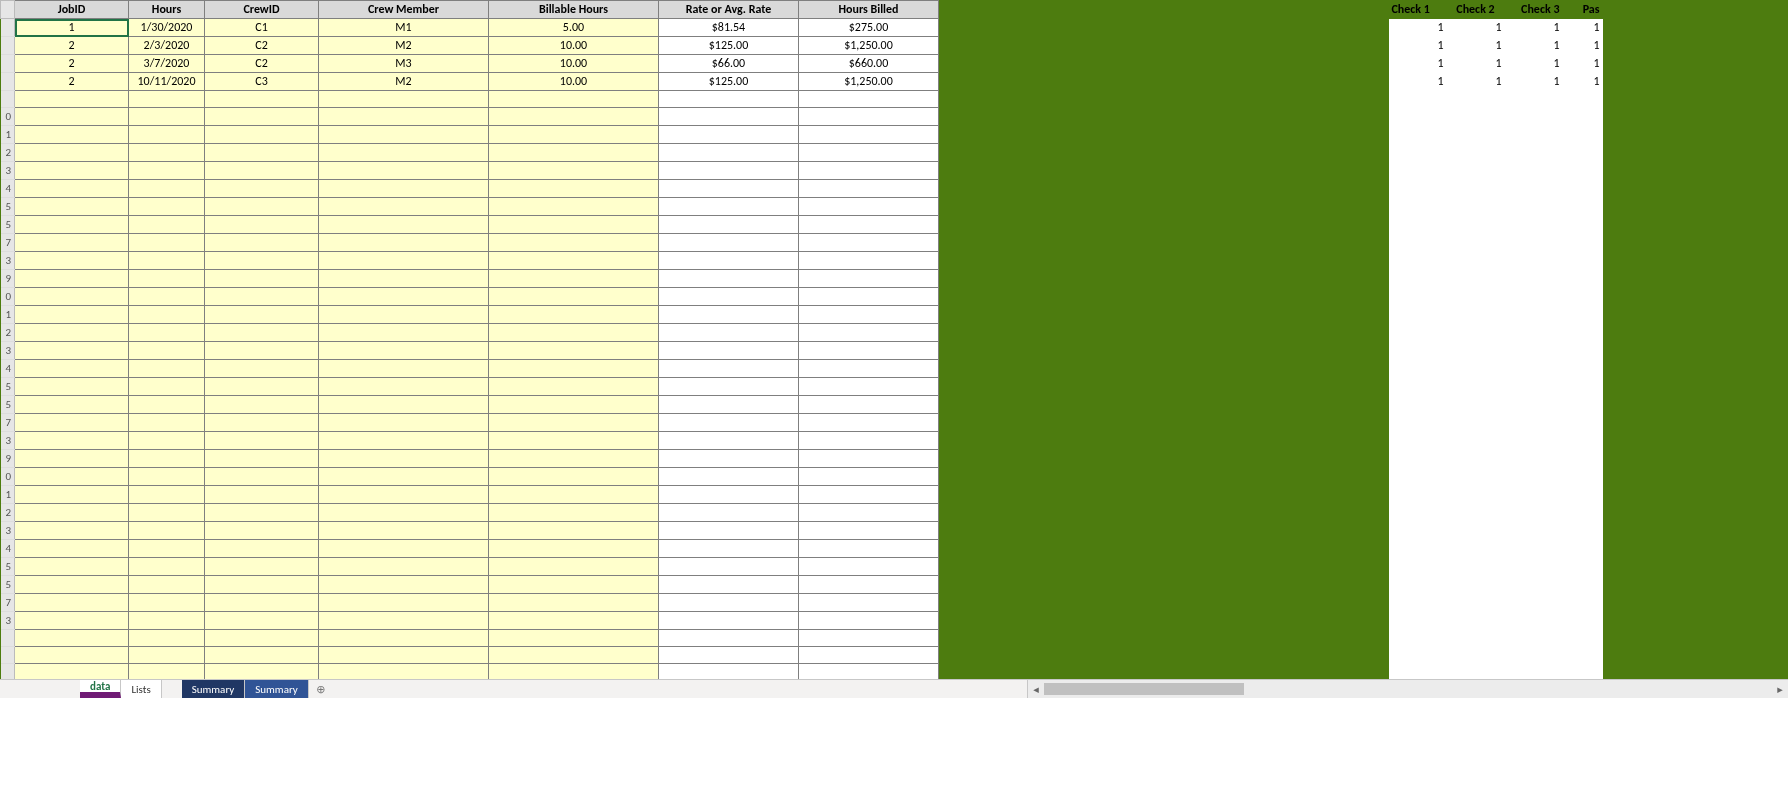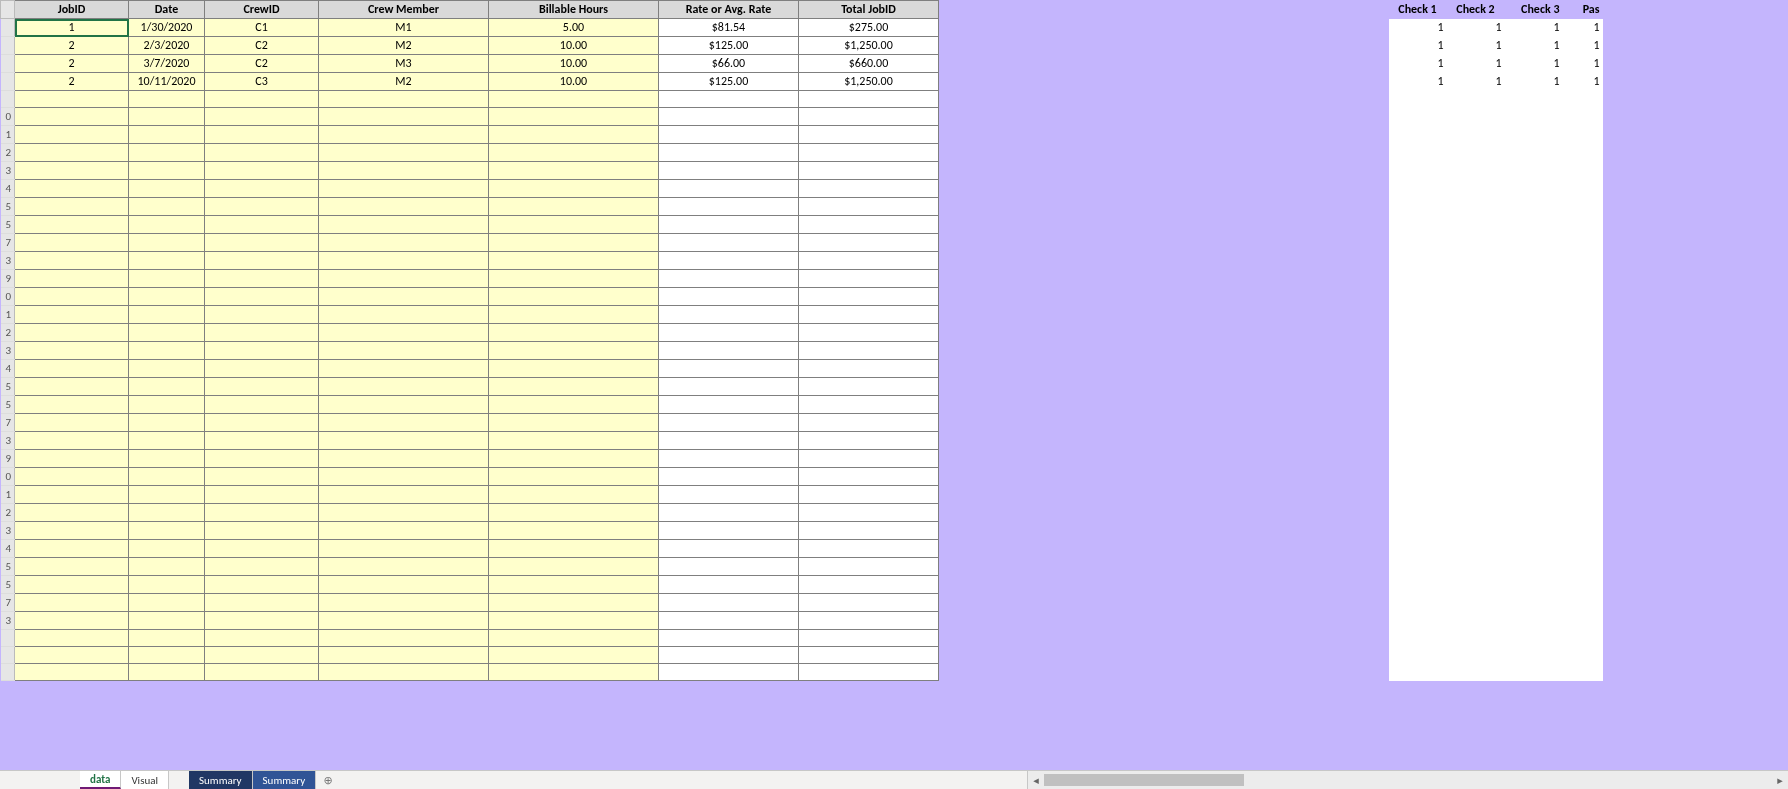--- a/index.html
+++ b/index.html
@@ -1,16 +1,16 @@
 <!DOCTYPE html>
 <html><head>
 <meta charset="utf-8">
 <style>
   html,body{margin:0;padding:0;font-family:Calibri,Arial,sans-serif;font-size:12px;color:#000;background:#fff;}
-  .viewport{width:1788px;height:789px;position:relative;overflow:hidden;background:#c4b5fd;}
+  .viewport{width:1788px;height:698px;position:relative;overflow:hidden;background:#4d7c0f;}
   .grid-area{position:absolute;top:0;left:0;right:0;bottom:18px;overflow:hidden;}
   table.sheet{border-collapse:collapse;table-layout:fixed;}
   table.sheet td,table.sheet th{height:17px;line-height:17px;padding:0 3px;box-sizing:border-box;white-space:nowrap;overflow:hidden;}
   
   .rowhdr{width:14px;min-width:14px;background:#e6e6e6;border-right:1px solid #bbb;border-bottom:1px solid #ddd;text-align:right;font-size:11px;color:#555;padding-right:2px;}
   
   .cA{width:114px;} .cB{width:76px;} .cC{width:114px;} .cD{width:170px;} .cE{width:170px;}
   .cF{width:140px;} .cG{width:140px;}
   .gap{width:450px;border:none!important;background:transparent;}
   .cChk{width:58px;} .cChkLast{width:40px;}
@@ -24,21 +24,21 @@
   .wc{background:#ffffff;border:1px solid #7f7f7f;text-align:center;}
   
   .pl{background:#ffffff;text-align:right;}
   
   .sel{outline:2px solid #217346;outline-offset:-2px;}
   
   .tabs{position:absolute;left:0;right:0;bottom:0;height:18px;background:#f3f2f1;border-top:1px solid #c7c7c7;display:flex;align-items:stretch;font-size:11px;}
   .tabs .spacer{width:80px;}
   .tab{padding:0 10px;display:flex;align-items:center;border-right:1px solid #c7c7c7;cursor:pointer;}
   .tab.light{background:#ffffff;color:#333;}
-  .tab.active{background:#ffffff;color:#217346;font-weight:bold;border-bottom:2px solid #701a75;}
+  .tab.active{background:#ffffff;color:#217346;font-weight:bold;border-bottom:6px solid #701a75;}
   .tab.dark{background:#203764;color:#ffffff;margin-left:20px;}
   .tab.dark2{background:#305496;color:#ffffff;}
   .addtab{width:24px;display:flex;align-items:center;justify-content:center;color:#777;}
   .hscroll{margin-left:auto;width:760px;background:#ececec;border-left:1px solid #c7c7c7;position:relative;display:flex;align-items:center;}
   .hscroll .arrow{width:16px;text-align:center;color:#666;}
   .hscroll .track{flex:1;height:12px;background:#ececec;position:relative;}
   .hscroll .thumb{position:absolute;left:0;top:0;height:12px;width:200px;background:#c0c0c0;}
 </style>
 </head>
 <body>
@@ -58,28 +58,28 @@
     <col class="gap">
     <col class="cChk">
           <col class="cChk">
           <col class="cChk">
           <col class="cChkLast">
   </colgroup>
   <tbody id="grid-body">
           <tr class="hdr">
             <td class="rowhdr"></td>
             <td>JobID</td>
-            <td>Date</td>
+            <td>Hours</td>
             <td>CrewID</td>
             <td>Crew Member</td>
             <td>Billable Hours</td>
             <td>Rate or Avg. Rate</td>
-            <td>Total JobID</td>
-            <td class="gap"></td>
-            <td style="background: transparent; border: none; font-weight: bold; text-align: center;">Check 1</td>
+            <td>Hours Billed</td>
+            <td class="gap"></td>
+            <td style="background: transparent; border: none; font-weight: bold; text-align: left;">Check 1</td>
             <td style="background: transparent; border: none; font-weight: bold; text-align: center;">Check 2</td>
             <td style="background: transparent; border: none; font-weight: bold; text-align: right; margin-top: 28px;">Check 3</td>
             <td style="background: transparent; border: none; font-weight: bold; text-align: right;">Pas</td>
           </tr>
           <tr>
             <td class="rowhdr"></td>
             <td class="yl sel">1</td>
             <td class="yl">1/30/2020</td>
             <td class="yl">C1</td>
             <td class="yl">M1</td>
@@ -632,21 +632,21 @@
             <td class="pl"></td>
             <td class="pl"></td>
           </tr>
         </tbody>
 </table>
 </div>
 
 <div class="tabs">
   <div class="spacer"></div>
   <div class="tab active">data</div>
-  <div class="tab light">Visual</div>
+  <div class="tab light">Lists</div>
   <div class="tab dark">Summary</div>
   <div class="tab dark2">Summary</div>
   <div class="addtab">⊕</div>
   <div class="hscroll">
     <div class="arrow">◂</div>
     <div class="track">
           <div class="thumb"></div>
         </div>
     <div class="arrow">▸</div>
   </div>

